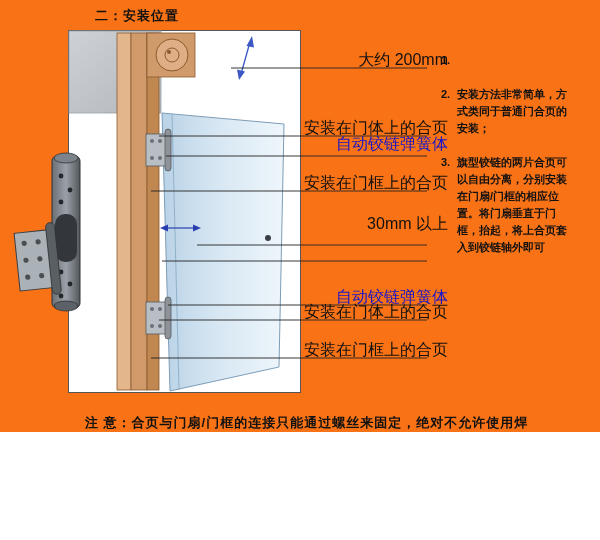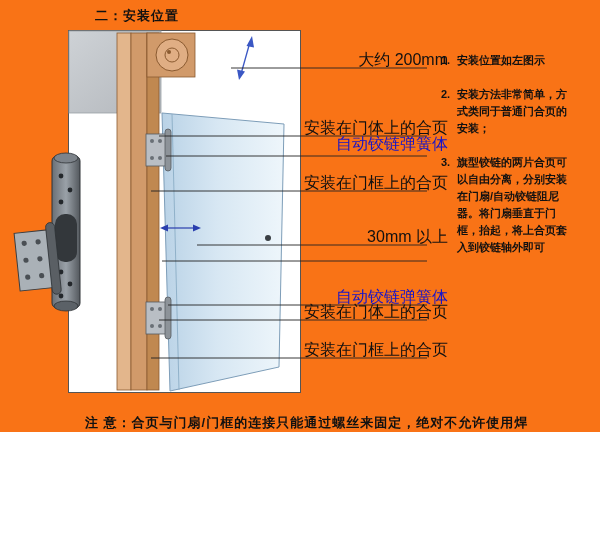--- a/index.html
+++ b/index.html
@@ -2,21 +2,21 @@
 <html><head>
 <meta charset="utf-8">
 <style>
   html,body{margin:0;padding:0;background:#ffffff;}
   .page{position:relative;width:600px;height:432px;background:#f97316;overflow:hidden;
         font-family:"Liberation Sans","DejaVu Sans",sans-serif;color:#111;padding-left:24px;}
   .title{position:absolute;left:95px;top:7px;font-size:13px;font-weight:bold;letter-spacing:1px;}
   svg.diagram{position:absolute;left:0;top:0;}
   .callout{position:absolute;right:176px;font-size:16px;line-height:12px;white-space:nowrap;color:#111;}
   .callout.blue{color:#1414cc;}
-  .c1{top:54px}.c2{top:122px}.c3{top:138px}.c4{top:177px}.c5{top:231px}
+  .c1{top:54px}.c2{top:122px}.c3{top:138px}.c4{top:177px}.c5{top:218px}
   .c6{top:247px}.c7{top:291px}.c8{top:306px}.c9{top:344px}
   .notes{position:absolute;left:441px;top:52px;width:158px;}
   .note{display:flex;margin-bottom:17px;font-size:11px;font-weight:bold;line-height:17px;}
   .note-num{flex:0 0 16px;width:16px;}
   .note-text{width:116px;word-break:break-all;}
   .warning{position:absolute;left:85px;top:411px;width:452px;font-size:13px;font-weight:bold;
            line-height:1.8;letter-spacing:1px;word-break:break-all;}
 </style>
 </head>
 <body>
@@ -139,27 +139,26 @@
   <div class="callout c3 blue">自动铰链弹簧体</div>
   <div class="callout c4">安装在门框上的合页</div>
   <div class="callout c5">30mm 以上</div>
   <div class="callout c7 blue">自动铰链弹簧体</div>
   <div class="callout c8">安装在门体上的合页</div>
   <div class="callout c9">安装在门框上的合页</div>
 
   <div class="notes">
     <div class="note">
       <span class="note-num">1.</span>
-      <span class="note-text">安装位置如左图示</span>
     </div>
     <div class="note">
       <span class="note-num">2.</span>
       <span class="note-text">安装方法非常简单，方式类同于普通门合页的安装；</span>
     </div>
     <div class="note">
       <span class="note-num">3.</span>
-      <span class="note-text">旗型铰链的两片合页可以自由分离，分别安装在门扇/自动铰链阻尼器。将门扇垂直于门框，抬起，将上合页套入到铰链轴外即可</span>
+      <span class="note-text">旗型铰链的两片合页可以自由分离，分别安装在门扇/门框的相应位置。将门扇垂直于门框，抬起，将上合页套入到铰链轴外即可</span>
     </div>
   </div>
 
   <div class="warning">注 意：合页与门扇/门框的连接只能通过螺丝来固定，绝对不允许使用焊接。因为焊接产生的高温极易引起铰链内部的液压油膨胀，橡胶密封会因此变形。焊接过的产品不再享有品质保证。</div>
 
 </div>
 
 </body></html>

